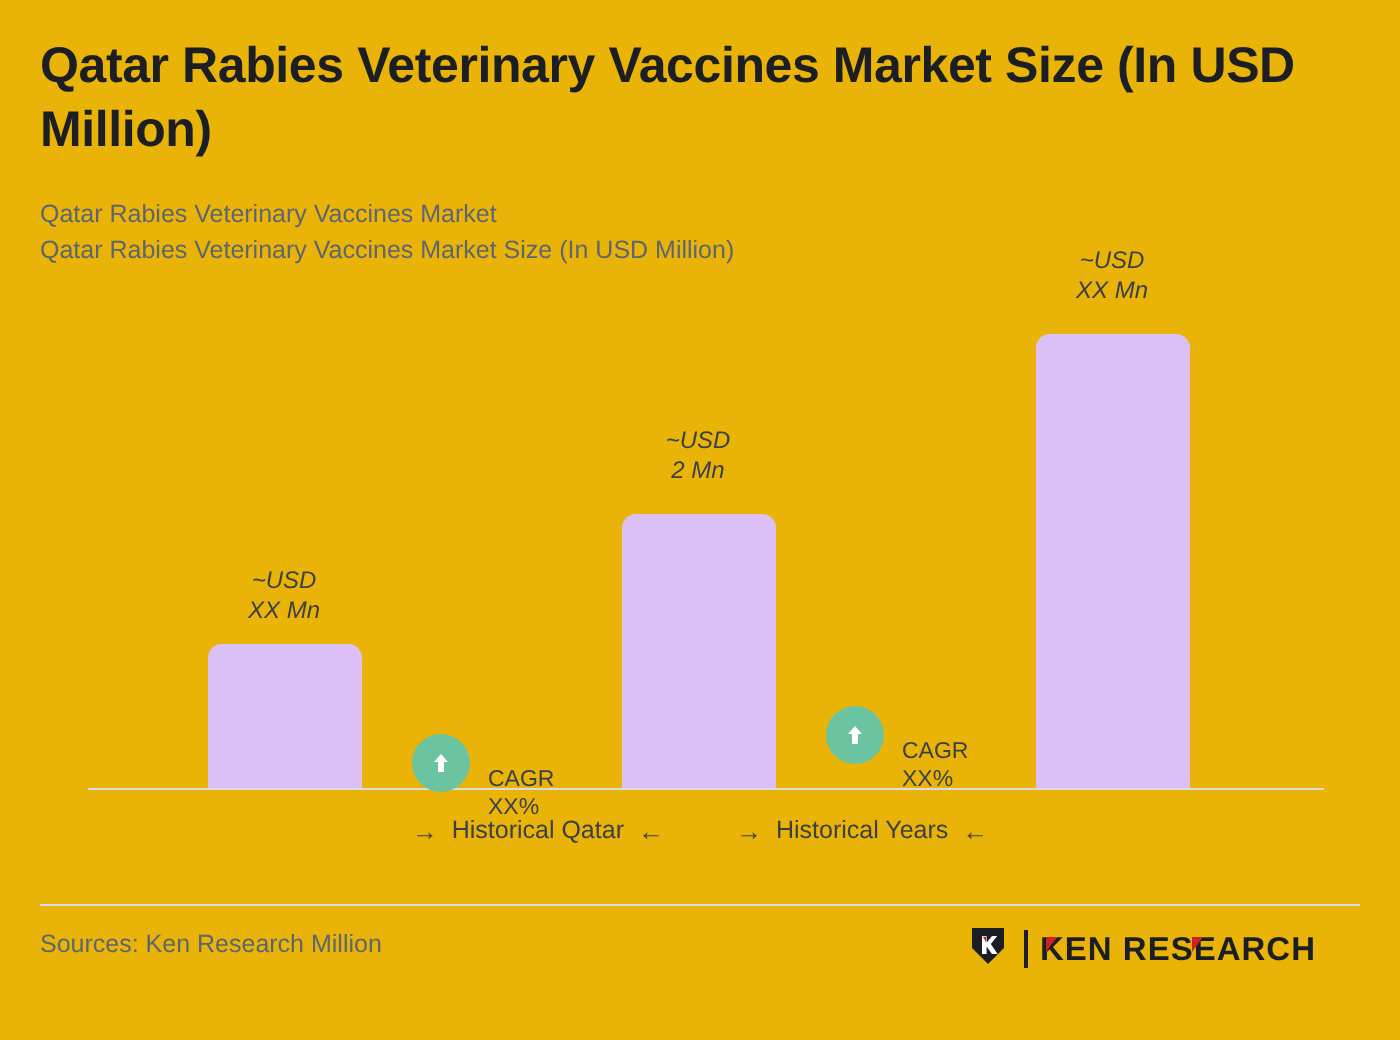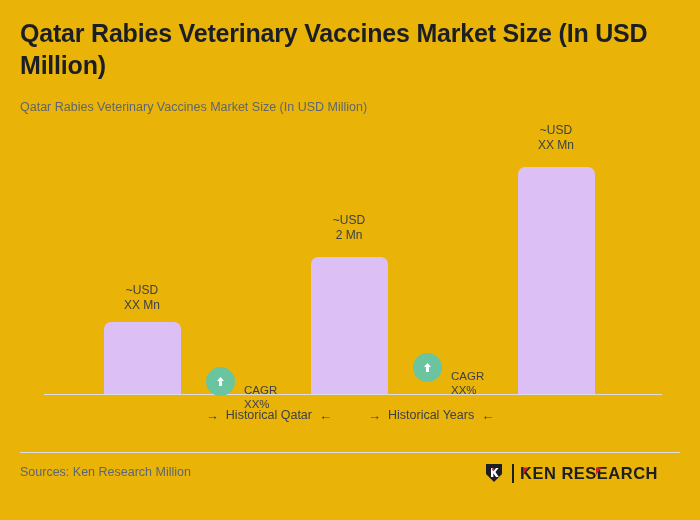--- a/index.html
+++ b/index.html
@@ -73,20 +73,21 @@
   .bar-2 { left: 311px; top: 257px; width: 77px; height: 138px; }
   .bar-3 { left: 518px; top: 167px; width: 77px; height: 228px; }
 
   .bar-label {
     position: absolute;
     text-align: center;
     font-size: 12px;
     line-height: 14.5px;
     color: #3b4147;
     width: 120px;
+    font-style: italic;
   }
   .bar-label-1 { left: 82px; top: 283px; }
   .bar-label-2 { left: 289px; top: 213px; }
   .bar-label-3 { left: 496px; top: 123px; }
 
   
   .cagr {
     position: absolute;
     display: flex;
     align-items: center;
@@ -169,20 +170,21 @@
   }
 </style>
 </head>
 <body>
 
 <div class="page">
 
   <div class="title">Qatar Rabies Veterinary Vaccines Market Size (In USD Million)</div>
 
   <div class="subtitle-block">
+    <div class="subtitle">Qatar Rabies Veterinary Vaccines Market</div>
     <div class="subtitle">Qatar Rabies Veterinary Vaccines Market Size (In USD Million)</div>
   </div>
 
   <div class="plot">
 
     <div class="bar-label bar-label-1">
       <div>~USD</div>
       <div>XX Mn</div>
     </div>
     <div class="bar-label bar-label-2">

